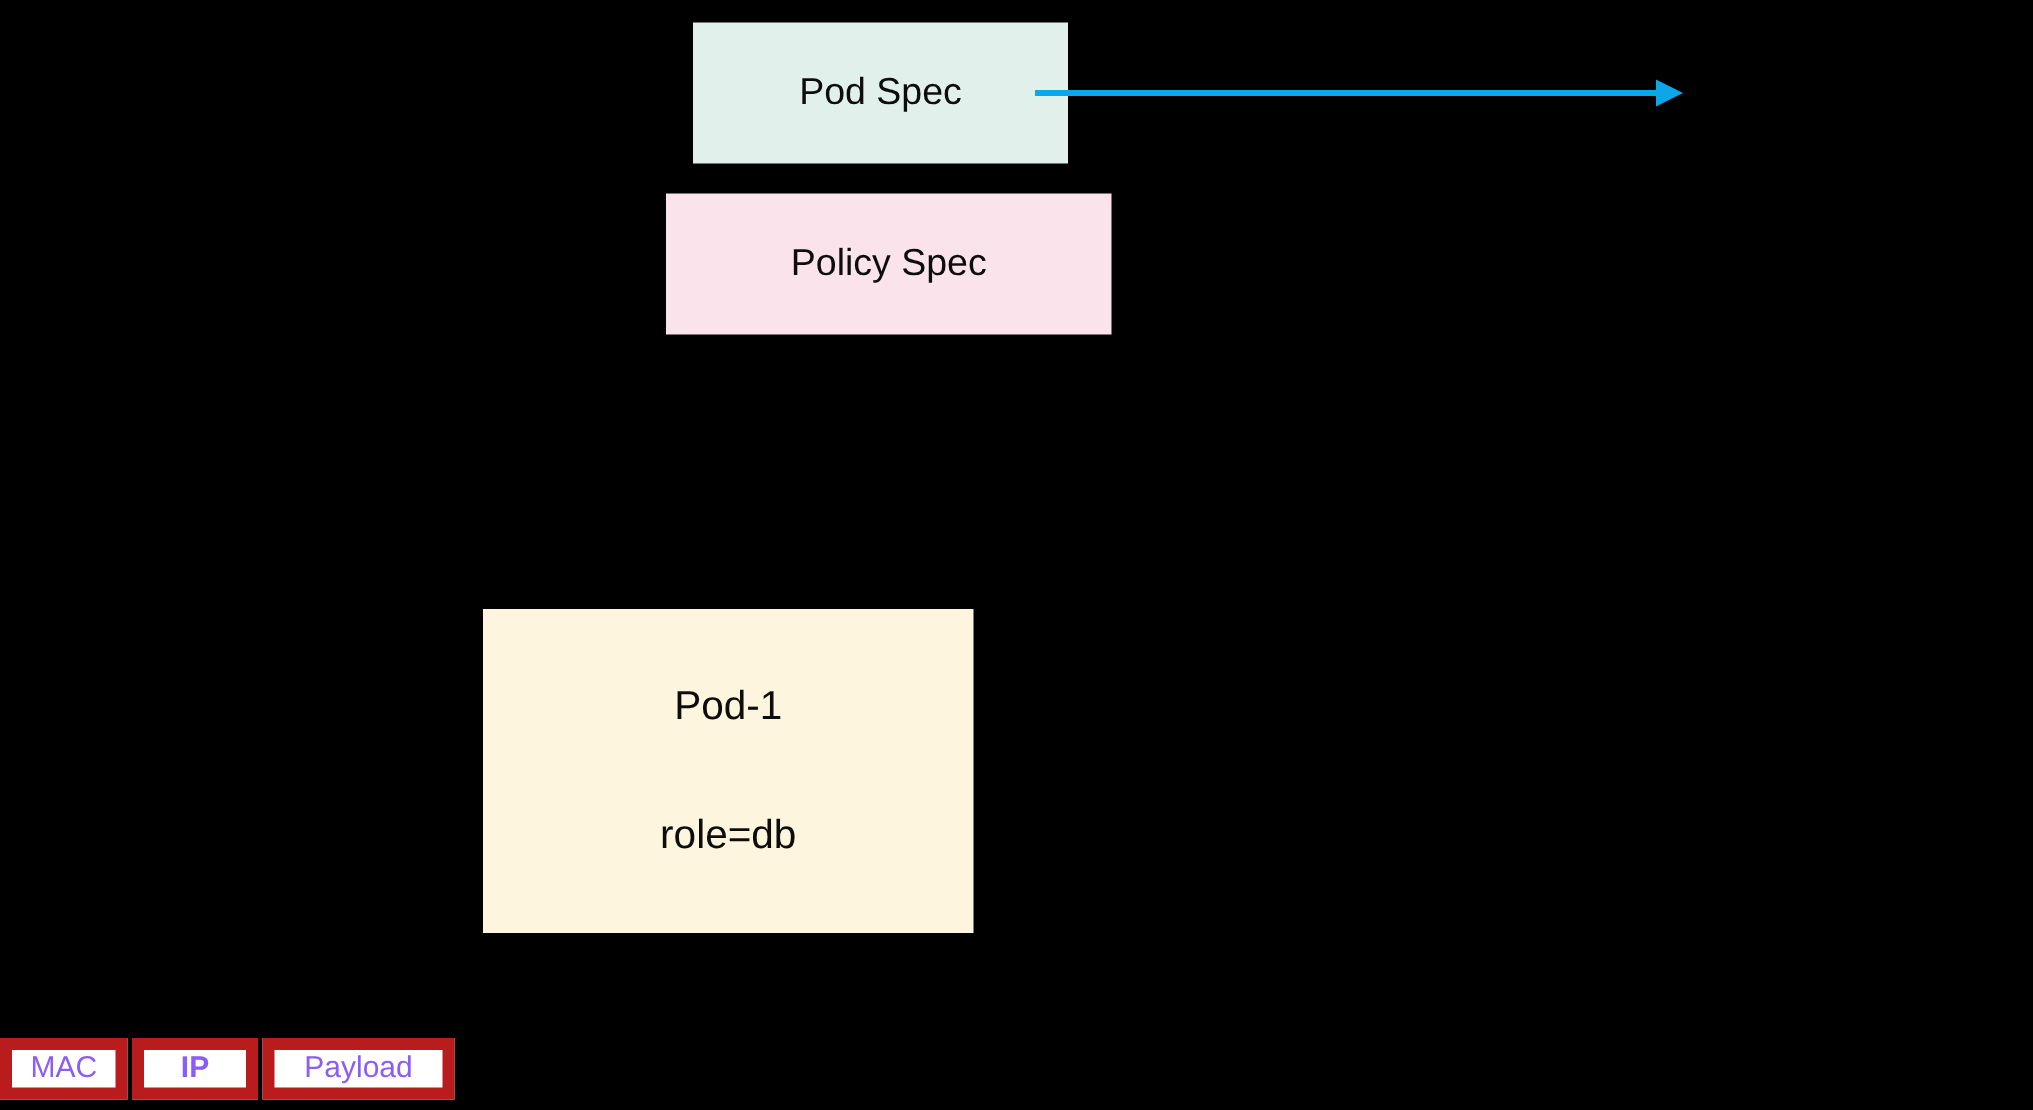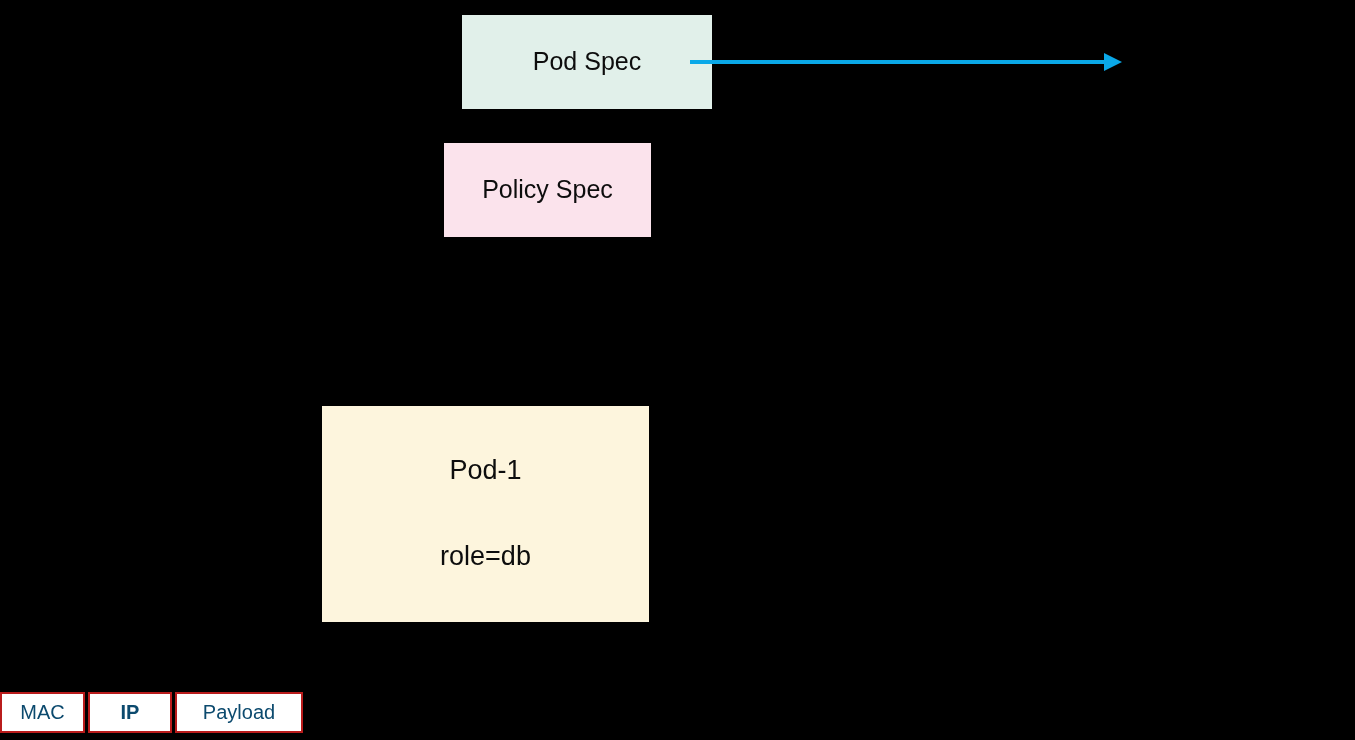--- a/index.html
+++ b/index.html
@@ -48,22 +48,22 @@
     width: 250px;
     height: 94px;
     background: #e1f0ea;
     font-size: 25px;
     margin-left: 20px;
   }
 
   
   #policy-spec {
     left: 444px;
-    top: 143px;
-    width: 207px;
+    top: 129px;
+    width: 297px;
     height: 94px;
     background: #fbe3ec;
     font-size: 25px;
   }
 
   
   #pod-1 {
     left: 322px;
     top: 406px;
     width: 327px;
@@ -150,22 +150,22 @@
     position: absolute;
     left: 0px;
     top: 692px;
     height: 41px;
     display: flex;
     gap: 3px;
   }
   .packet-cell {
     box-sizing: border-box;
     background: #ffffff;
-    border: 2px solid #b91c1c;
-    color: #0c4a6e;
+    border: 8px solid #b91c1c;
+    color: #8b5cf6;
     font-size: 20px;
     display: flex;
     align-items: center;
     justify-content: center;
     height: 41px;
     white-space: nowrap;
   }
   .packet-cell.w-mac { width: 85px; }
   .packet-cell.w-ip { width: 84px; font-weight: bold; }
   .packet-cell.w-tcpudp { width: 127px; }

